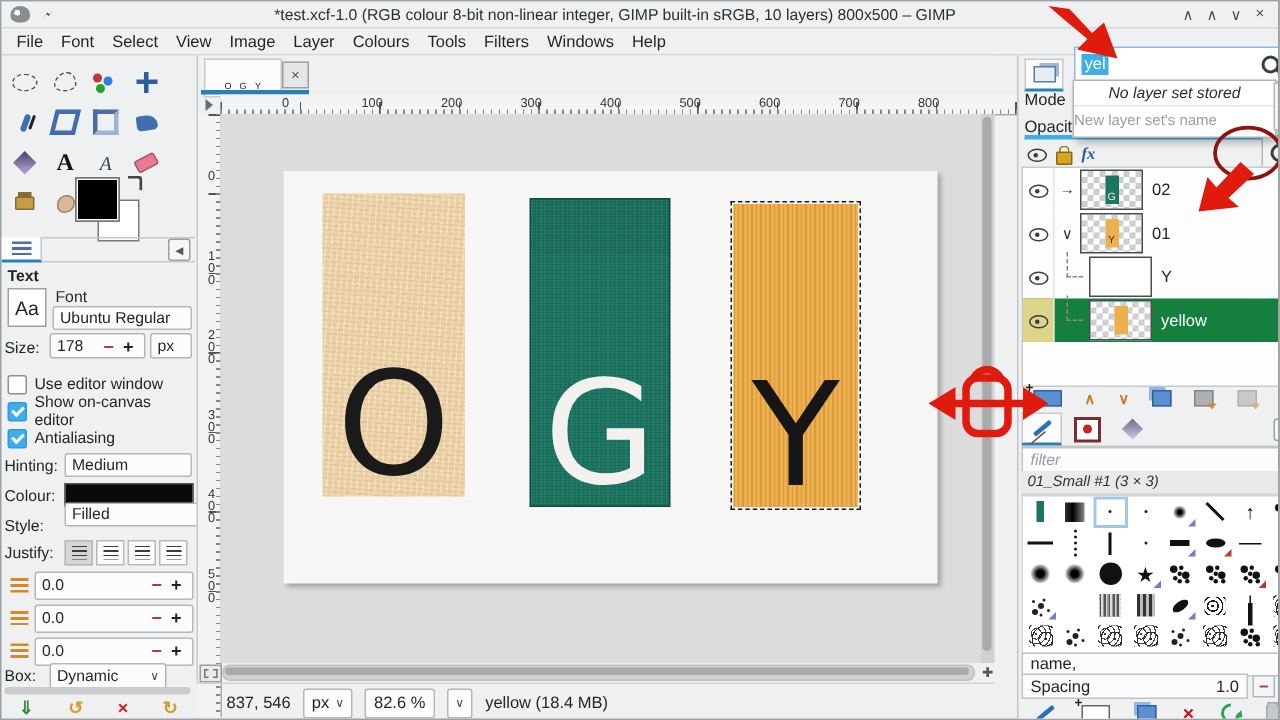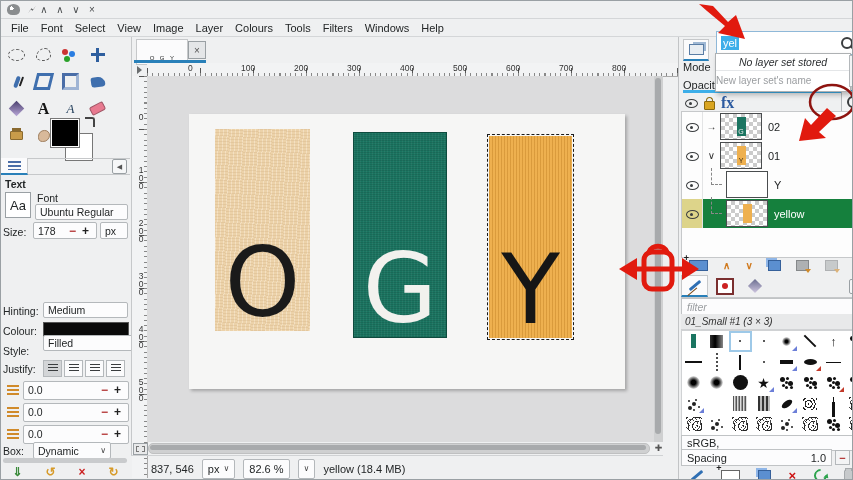--- a/index.html
+++ b/index.html
@@ -114,21 +114,21 @@
   .p-pointer::after{content:"";position:absolute;left:-7px;top:5px;width:4px;height:4px;border-radius:50%;background:#d23;box-shadow:4px 2px 0 #2a7de1,-2px 4px 0 #2aa12a;}
   .mrow{position:absolute;left:4px;width:183px;display:flex;align-items:center;}
   .opac-bar{position:absolute;left:4px;top:53px;width:183px;height:3px;background:#3daee9;}
   .lhdr{position:absolute;left:2px;top:58px;width:187px;height:16px;display:flex;align-items:center;gap:6px;padding-left:4px;}
   .eye{width:13px;height:12px;position:relative;flex:none;}
   .eye::before{content:"";position:absolute;left:0;top:2px;width:11px;height:7px;border:1px solid #3a3d3f;border-radius:50%;}
   .eye::after{content:"";position:absolute;left:4px;top:5px;width:3px;height:3px;border-radius:50%;background:#3a3d3f;}
   .lockic{width:11px;height:12px;position:relative;flex:none;}
   .lockic::before{content:"";position:absolute;left:2px;top:0;width:5px;height:5px;border:1.5px solid #8a6a10;border-bottom:none;border-radius:4px 4px 0 0;}
   .lockic::after{content:"";position:absolute;left:0;top:4px;width:9px;height:7px;background:#d9a521;border:1px solid #8a6a10;border-radius:1px;}
-  .fxic{font-family:"Liberation Serif",serif;font-weight:bold;color:#2c5aa0;font-size:16px;}
+  .fxic{font-family:"Liberation Serif",serif;font-style:italic;font-weight:bold;color:#2c5aa0;font-size:11px;}
   .srchbtn{position:absolute;left:162px;top:54px;width:22px;height:20px;background:#f3f4f5;border:1px solid #b4b8bb;display:flex;align-items:center;justify-content:center;}
   .mag{width:8px;height:8px;border:2px solid #3a3d3f;border-radius:50%;position:relative;flex:none;}
   .mag::after{content:"";position:absolute;right:-4px;bottom:-2px;width:5px;height:2px;background:#3a3d3f;transform:rotate(45deg);}
   .llist{position:absolute;left:2px;top:74px;width:187px;height:145px;background:#fdfdfd;border:1px solid #c6c8ca;overflow:hidden;}
   .lrow{display:flex;align-items:center;height:29px;position:relative;}
   .lrow.sel{background:#15803d;color:#fff;}
   .eyecell{width:20px;height:29px;display:flex;align-items:center;justify-content:center;flex:none;border-right:1px solid #e3e4e5;}
   .lrow.sel .eyecell{background:#ddd48a;}
   .expcell{width:17px;text-align:center;color:#333;font-size:10px;flex:none;}
   .elbow{display:none;width:10px;height:16px;border-left:1px dashed #888;border-bottom:1px dashed #888;margin:-8px 4px 8px 8px;flex:none;}
@@ -213,20 +213,21 @@
   .anno{left:0;top:0;width:853px;height:480px;z-index:60;pointer-events:none;}
 </style>
 </head>
 <body>
 
 <div class="app">
 
   <div class="abs titlebar">
     <span class="wilber"></span>
     <span class="pin" style="margin-left:8px"></span>
+    <span class="title">*test.xcf-1.0 (RGB colour 8-bit non-linear integer, GIMP built-in sRGB, 10 layers) 800x500 – GIMP</span>
     <span style="display:flex">
 
     <span class="winbtn">∧</span>
         <span class="winbtn">∧</span>
         <span class="winbtn">∨</span>
         <span class="winbtn">×</span>
       </span>
   </div>
 
   <div class="abs menubar">
@@ -289,20 +290,35 @@
   <div class="abs optlabel" style="left:2px;top:225px">Size:</div>
   <div class="abs spin" style="left:32px;top:221px;width:64px">
     <span class="val">178</span>
     <span class="minus">−</span>
       <span class="plus">+</span>
   </div>
   <div class="abs combo" style="left:99px;top:221px;width:28px;height:17px">
       <span>px</span>
     </div>
 
+  <div class="abs" style="left:4px;top:246px;width:124px">
+
+  <div class="row" style="height:18px">
+        <span class="cb"></span>
+        <span class="optlabel">Use editor window</span>
+      </div>
+      <div class="row" style="height:18px">
+        <span class="cb on"></span>
+        <span class="optlabel">Show on-canvas editor</span>
+      </div>
+      <div class="row" style="height:18px">
+        <span class="cb on"></span>
+        <span class="optlabel">Antialiasing</span>
+      </div>
+    </div>
 
   <div class="abs optlabel" style="left:2px;top:304px">Hinting:</div>
   <div class="abs combo" style="left:42px;top:301px;width:85px">
       <span>Medium</span>
     </div>
 
   <div class="abs optlabel" style="left:2px;top:324px">Colour:</div>
   <div class="abs swatch-black" style="left:42px;top:321px;width:86px"></div>
 
   <div class="abs optlabel" style="left:2px;top:344px">Style:</div>
@@ -575,21 +591,21 @@
         <span class="cell g-scatter"></span>
         <span class="cell g-specks"></span>
         <span class="cell g-specks"></span>
         <span class="cell g-scatter"></span>
         <span class="cell g-specks"></span>
         <span class="cell g-splat"></span>
         <span class="cell g-specks mk-r"></span>
       </div>
 
     <div class="namerow">
-      <span>sRGB,</span>
+      <span>name,</span>
       <span class="chev-o" style="margin-left:auto">∨</span>
     </div>
     <div class="spacingrow">
       <span class="sp-main">
         <span>Spacing</span>
         <span class="v">1.0</span>
       </span>
       <span class="sqbtn" style="color:#b33535">−</span>
       <span class="sqbtn">+</span>
     </div>

